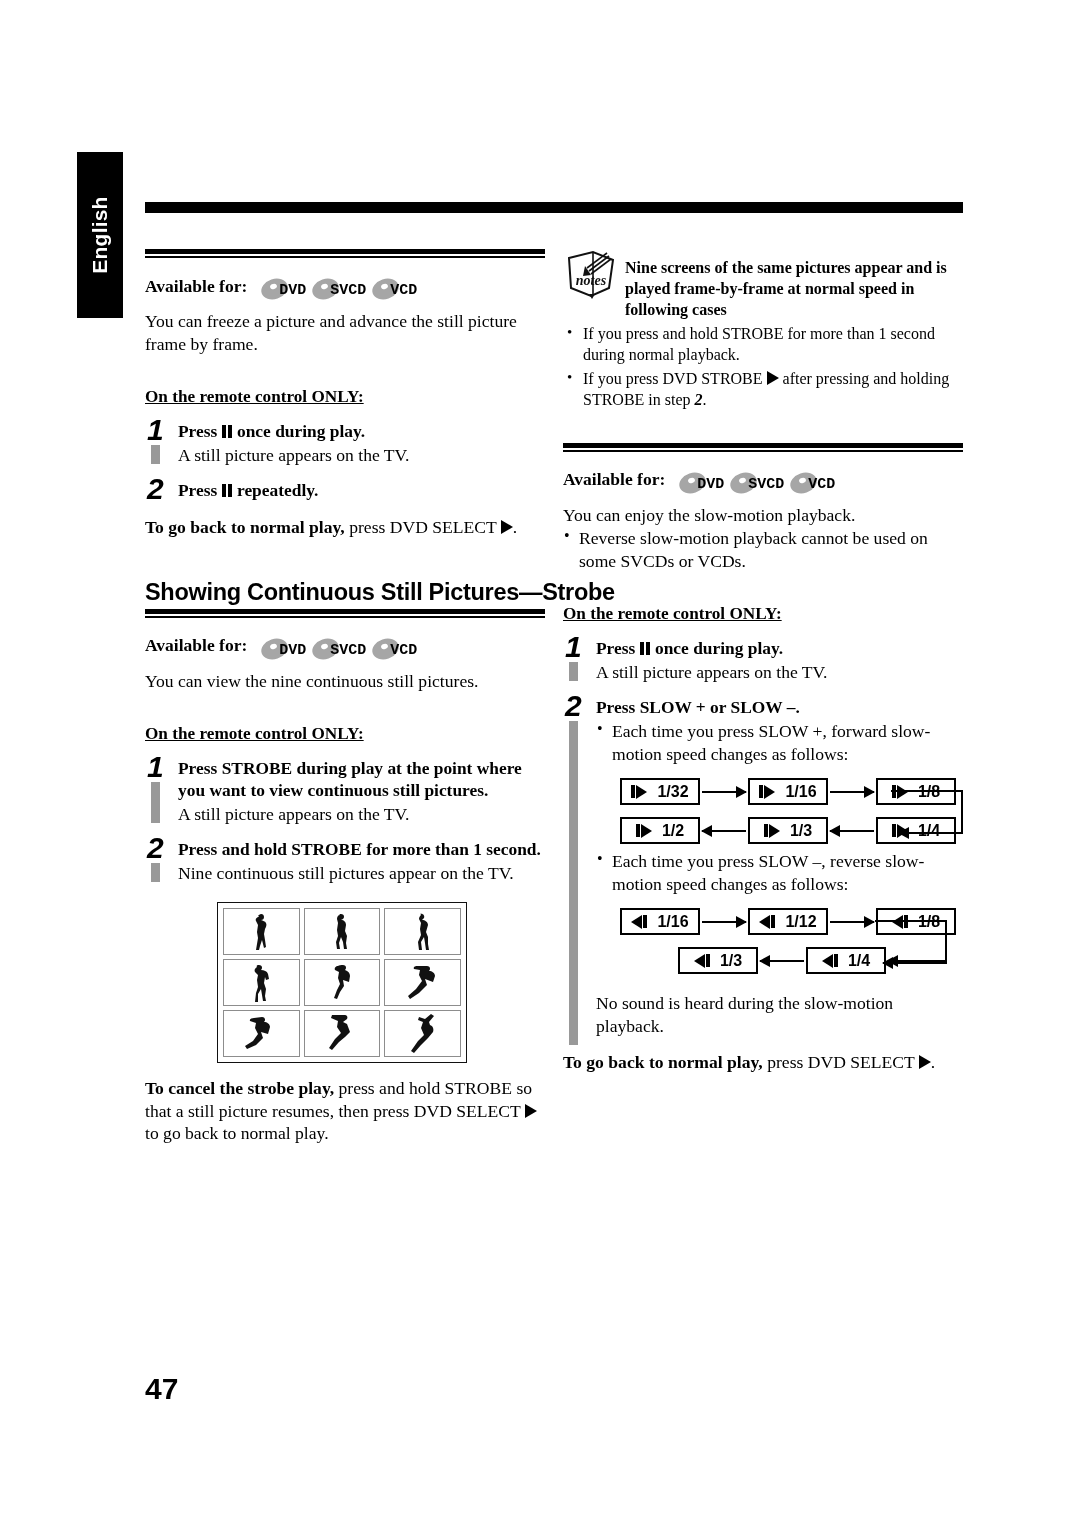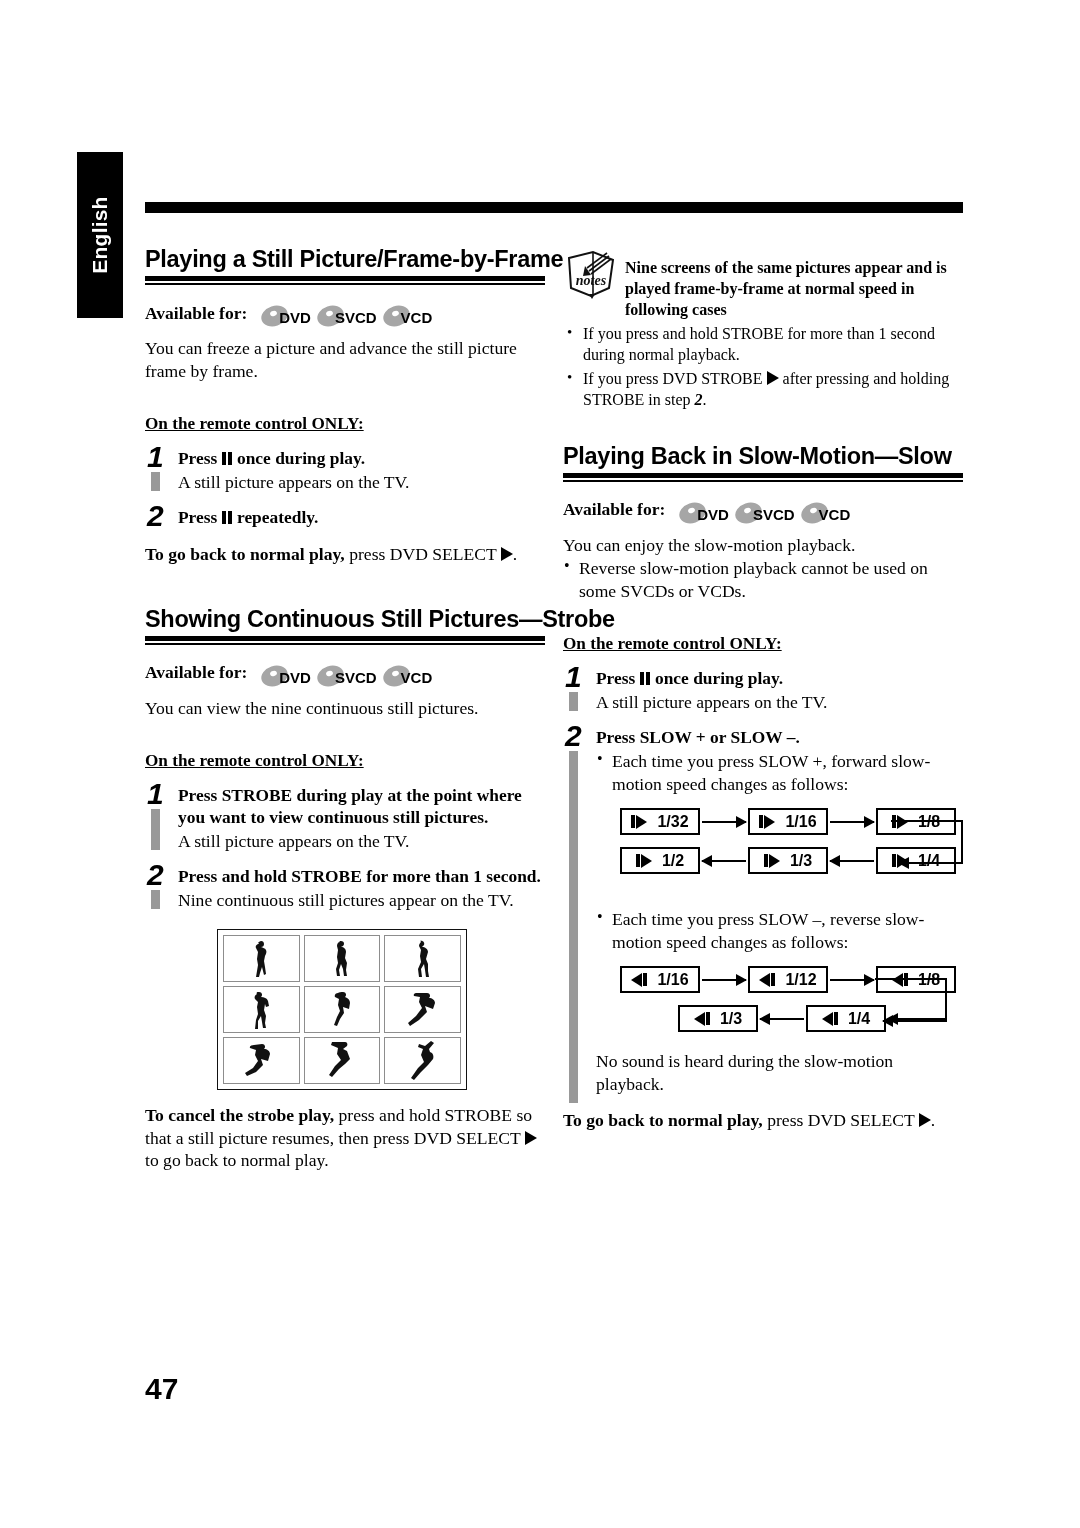--- a/index.html
+++ b/index.html
@@ -81,21 +81,21 @@
   }
   .disc-glyph .hole {
     position: absolute; left: 9px; top: 5px;
     width: 7px; height: 5px;
     background: #ffffff;
     border-radius: 50%;
     transform: rotate(-18deg);
   }
   .disc-name {
     position: relative;
-    font-family: Liberation Sans, sans-serif;
+    font-family: Liberation Mono, monospace;
     font-weight: bold;
     font-size: 15px;
     line-height: 1;
     padding-bottom: 1px;
   }
 
   
   p.body {
     font-size: 17.6px;
     line-height: 1.28;
@@ -291,21 +291,20 @@
 
   <div class="lang-tab">
     <span class="lang-text">English</span>
   </div>
 
   <div class="top-rule"></div>
 
   <div class="col col-left">
 
     <div>
-      <h2 class="sec">Playing a Still Picture/Frame-by-Frame</h2>
       <div class="sec-rule">
           <div class="thick"></div>
           <div class="thin"></div>
         </div>
 
       <div class="avail">
         <span class="avail-label">Available for:</span>
         <span class="discs">
           <span class="disc-item">
             <span class="disc-glyph">
@@ -481,21 +480,20 @@
         </div>
         <div class="notes-text">Nine screens of the same pictures appear and is played frame-by-frame at normal speed in following cases</div>
       </div>
       <ul class="notes-list">
         <li>If you press and hold STROBE for more than 1 second during normal playback.</li>
         <li><span>If you press DVD STROBE </span><span class="play-gl"></span><span> after pressing and holding STROBE in step </span><b style="font-style:italic">2</b><span>.</span></li>
       </ul>
     </div>
 
     <div style="margin-top:32px">
-      <h2 class="sec">Playing Back in Slow-Motion—Slow</h2>
       <div class="sec-rule">
           <div class="thick"></div>
           <div class="thin"></div>
         </div>
 
       <div class="avail">
         <span class="avail-label">Available for:</span>
         <span class="discs">
           <span class="disc-item">
             <span class="disc-glyph">
@@ -597,21 +595,21 @@
               <span> 1/4</span>
             </div>
         </div>
         <div class="wrap-conn">
             <span class="h1"></span>
             <span class="v"></span>
             <span class="h2"></span>
           </div>
       </div>
 
-      <div class="step" style="margin-top:32px">
+      <div class="step" style="margin-top:4px">
         <span class="bar" style="top:0;bottom:-150px"></span>
         <ul>
           <li>Each time you press SLOW –, reverse slow-motion speed changes as follows:</li>
         </ul>
       </div>
 
       <div class="flow">
         <div class="flow-row">
           <div class="sbox">
               <span class="gl">

